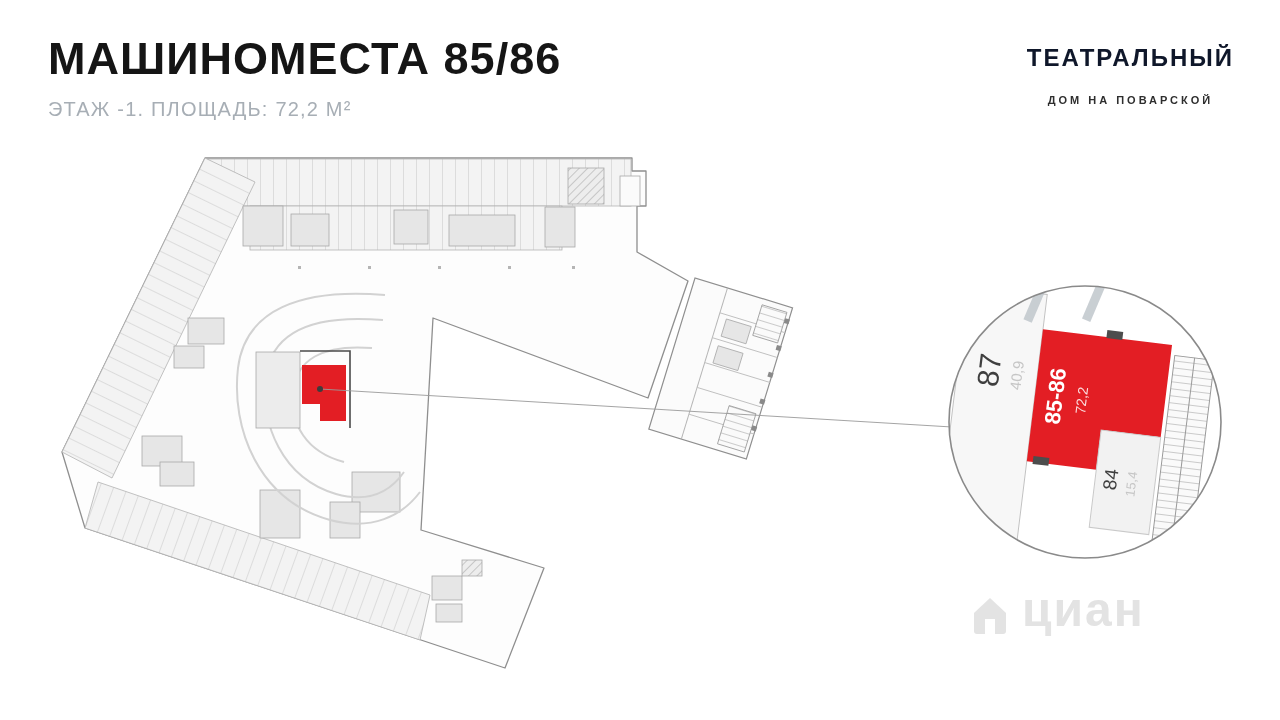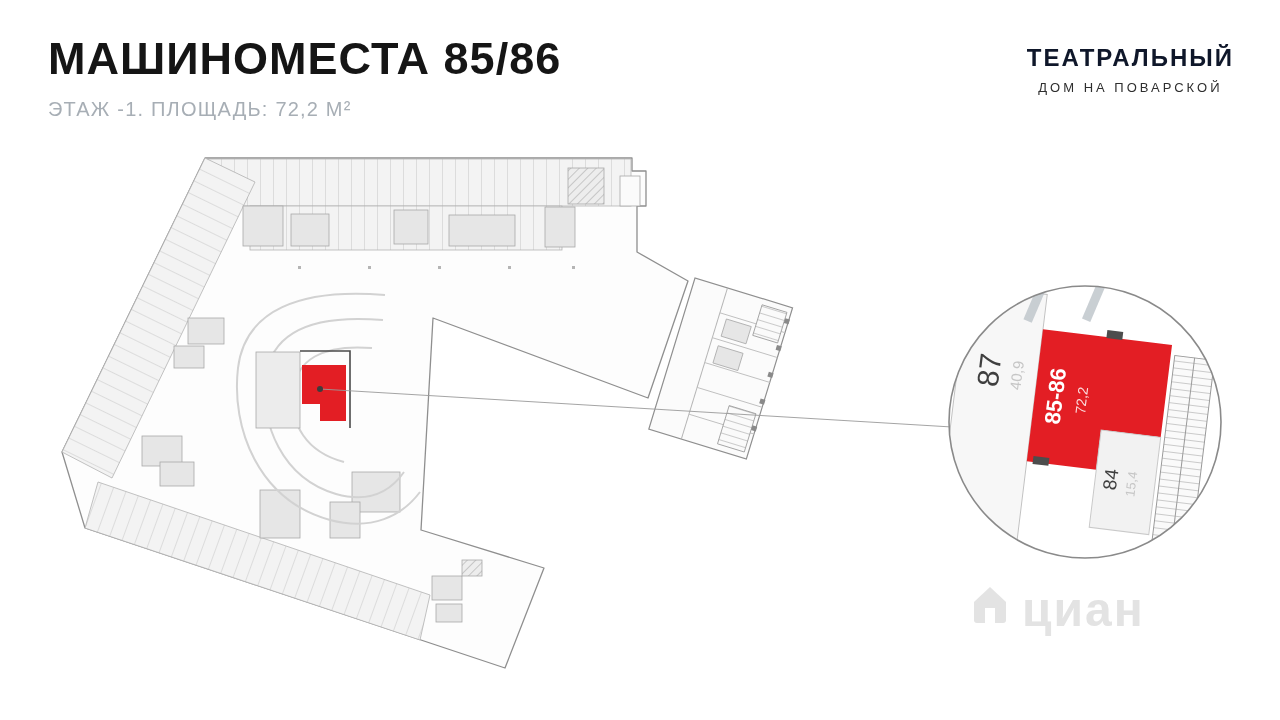--- a/index.html
+++ b/index.html
@@ -10,23 +10,23 @@
   .plan-svg{position:absolute;left:0;top:0;}
   .header{position:absolute;left:48px;top:36px;z-index:5;}
   .title{
     font-size:45px;font-weight:800;letter-spacing:1px;color:#151515;line-height:1;
   }
   .subtitle{
     margin-top:17px;font-size:20px;font-weight:400;letter-spacing:1.2px;color:#a7aeb5;
   }
   .brand{position:absolute;right:46px;top:44px;z-index:5;text-align:center;}
   .brand-name{font-size:24px;font-weight:700;letter-spacing:2px;color:#0f172a;}
-  .brand-tagline{margin-top:8px;font-size:13px;font-weight:400;letter-spacing:3px;color:#2e2e2e;}
+  .brand-tagline{margin-top:22px;font-size:11px;font-weight:700;letter-spacing:3px;color:#2e2e2e;}
   .watermark{
-    position:absolute;left:968px;top:582px;z-index:2;display:flex;align-items:flex-start;gap:10px;
+    position:absolute;left:968px;top:582px;z-index:2;display:flex;align-items:flex-end;gap:10px;
     color:#e3e3e3;
   }
   .watermark-text{font-size:48px;font-weight:700;letter-spacing:2px;}
   svg text{font-family:"Liberation Sans","DejaVu Sans",sans-serif;}
 </style>
 </head>
 <body>
 
 <div class="stage">
 

